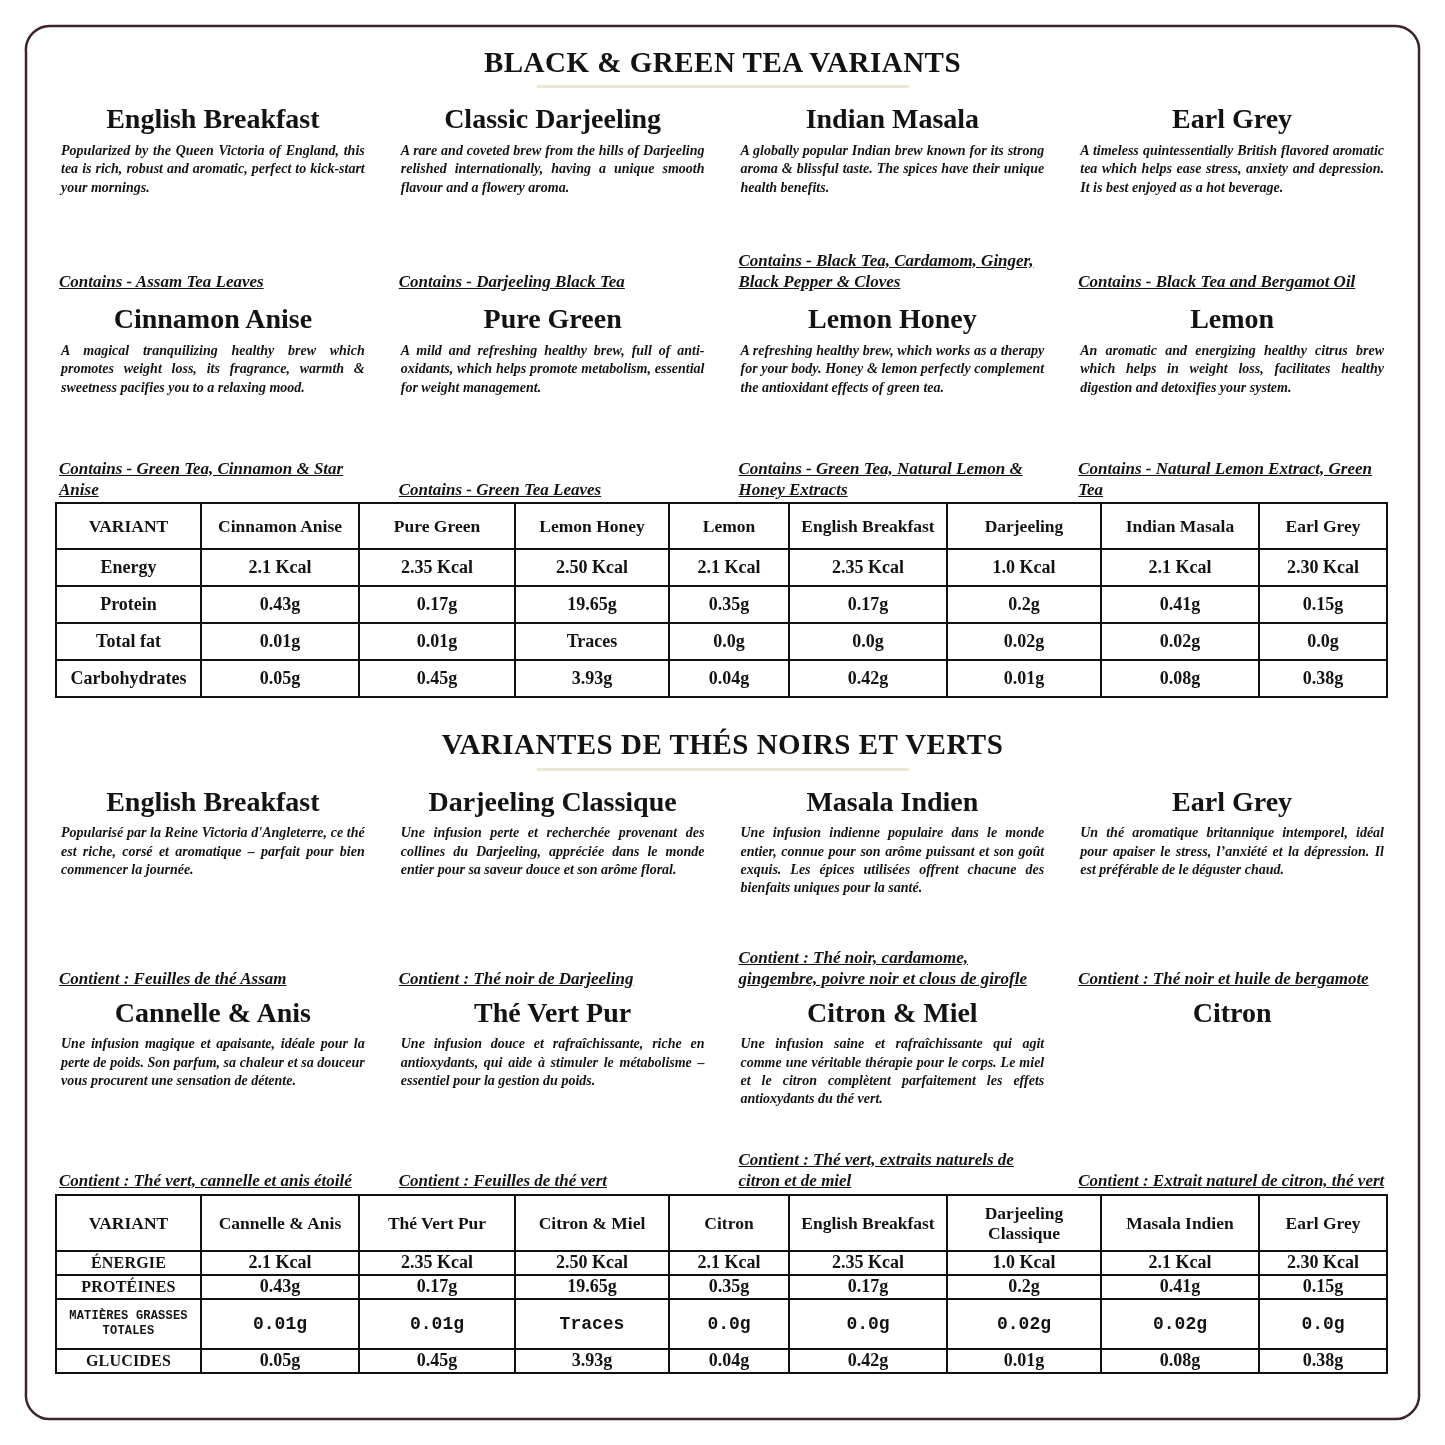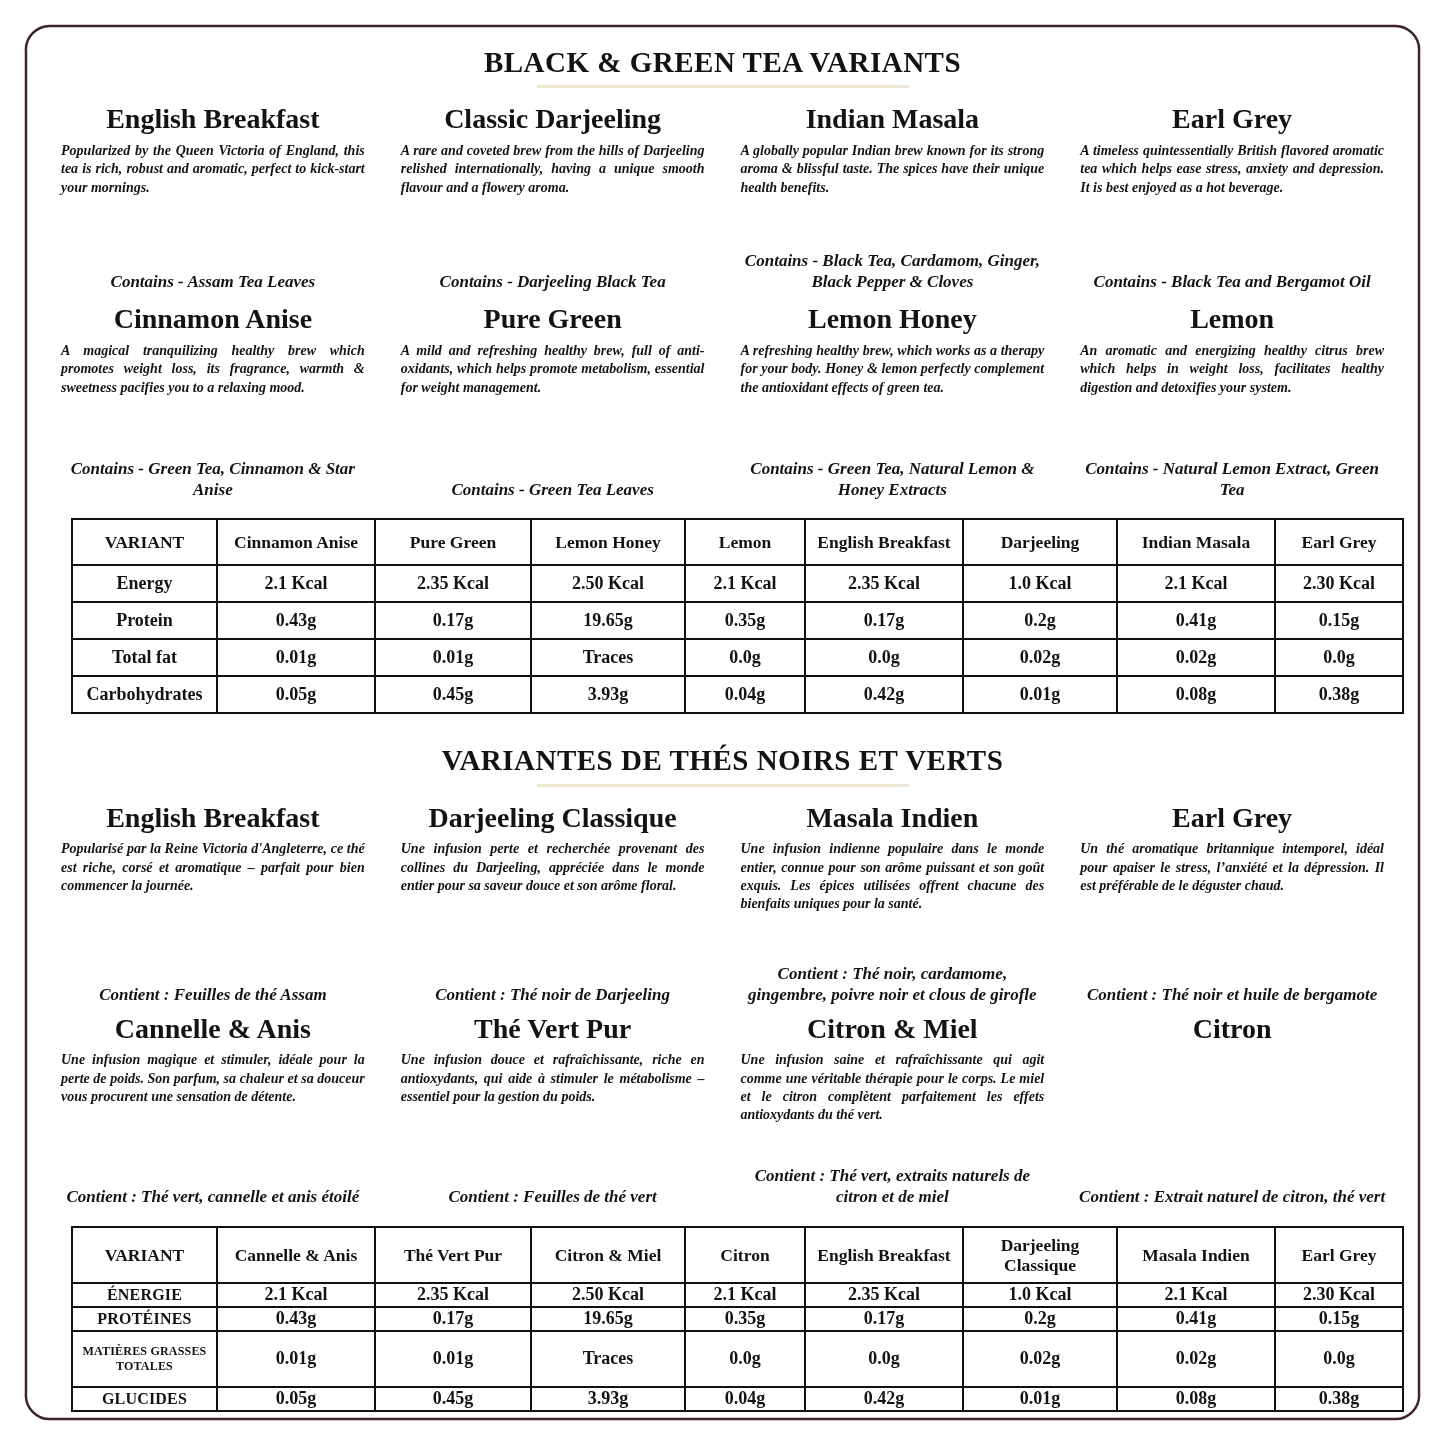--- a/index.html
+++ b/index.html
@@ -27,39 +27,39 @@
   .tea-name{
     text-align:center;font-weight:bold;font-size:28px;line-height:1.1;
     margin:0 0 7px 0;
   }
   .tea-desc{
     font-style:italic;font-weight:bold;font-size:14px;line-height:1.3;
     text-align:justify;margin:0;padding:0 6px;
   }
   .tea-contains{
     font-style:italic;font-weight:bold;font-size:17px;line-height:1.25;
-    text-align:center;margin:auto 0 0 0;padding:6px 4px 2px;
+    margin:auto 0 0 0;padding:6px 4px 2px;text-decoration:underline;
   }
   table.nutrition{
-    border-collapse:collapse;table-layout:fixed;margin:16px;
+    border-collapse:collapse;table-layout:fixed;margin:0;
     width:1331px;
   }
   .t-en{margin-top:18px;}
   .t-fr{margin-top:14px;}
   table.nutrition th, table.nutrition td{
     border:2px solid #111;text-align:center;vertical-align:middle;
     font-weight:bold;padding:0 4px;overflow:hidden;
   }
   table.nutrition th{font-size:17.5px;line-height:1.15;}
   table.nutrition td{font-size:18px;}
   .t-en tr.hdr{height:46px;}
   .t-en tr.data{height:37px;}
   .t-fr tr.hdr{height:56px;}
   .t-fr tr.data{height:24px;}
-  .t-fr tr.tall{height:56px;}
+  .t-fr tr.tall{height:50px;font-family:Liberation Mono, monospace;}
   td.rowlabel{font-size:18px;}
   .t-fr td.rowlabel{font-size:16px;letter-spacing:.2px;}
   .t-fr td.rowlabel.small-label{font-size:12px;line-height:1.2;}
   th.wrap-tight{padding:0 18px;}
 </style>
 </head>
 <body>
 
 <svg id="frame" width="1445" height="1445" viewBox="0 0 1445 1445">
   <path d="M 52 26 H 1393 A 24 24 0 0 1 1419 52 V 1393 A 24 24 0 0 1 1393 1419 H 52 A 24 24 0 0 1 26 1393 V 52 A 24 24 0 0 1 52 26 Z" fill="none" stroke="#3e2329" stroke-width="2.5"></path>
@@ -209,21 +209,21 @@
     <div class="tea">
       <h3 class="tea-name">Earl Grey</h3>
       <p class="tea-desc">Un thé aromatique britannique intemporel, idéal pour apaiser le stress, l’anxiété et la dépression. Il est préférable de le déguster chaud.</p>
       <p class="tea-contains">Contient : Thé noir et huile de bergamote</p>
     </div>
   </div>
 
   <div class="tea-grid r-fr2">
     <div class="tea">
       <h3 class="tea-name">Cannelle &amp; Anis</h3>
-      <p class="tea-desc">Une infusion magique et stimuler, idéale pour la perte de poids. Son parfum, sa chaleur et sa douceur vous procurent une sensation de détente.</p>
+      <p class="tea-desc">Une infusion magique et apaisante, idéale pour la perte de poids. Son parfum, sa chaleur et sa douceur vous procurent une sensation de détente.</p>
       <p class="tea-contains">Contient : Thé vert, cannelle et anis étoilé</p>
     </div>
     <div class="tea">
       <h3 class="tea-name">Thé Vert Pur</h3>
       <p class="tea-desc">Une infusion douce et rafraîchissante, riche en antioxydants, qui aide à stimuler le métabolisme – essentiel pour la gestion du poids.</p>
       <p class="tea-contains">Contient : Feuilles de thé vert</p>
     </div>
     <div class="tea">
       <h3 class="tea-name">Citron &amp; Miel</h3>
       <p class="tea-desc">Une infusion saine et rafraîchissante qui agit comme une véritable thérapie pour le corps. Le miel et le citron complètent parfaitement les effets antioxydants du thé vert.</p>

